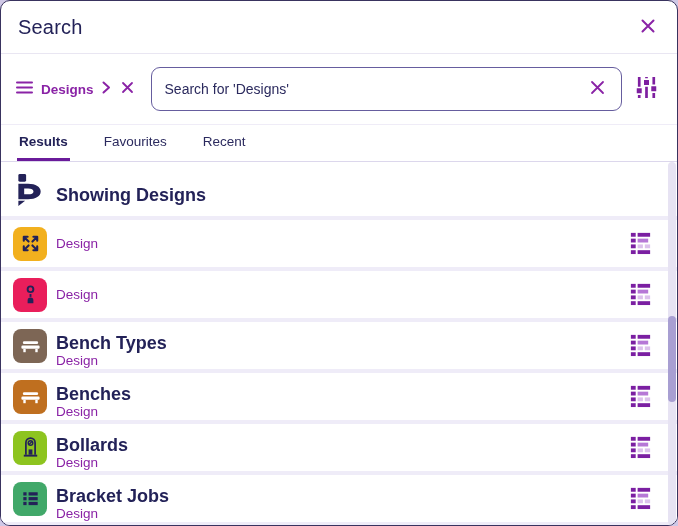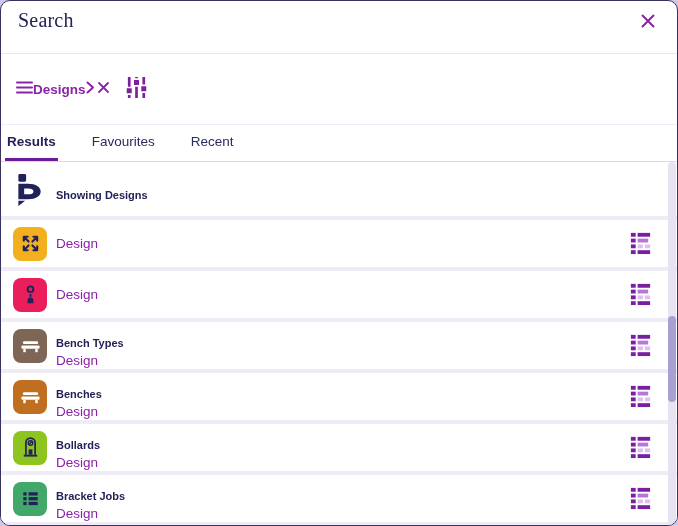--- a/index.html
+++ b/index.html
@@ -4,49 +4,49 @@
 <style>
   * { margin:0; padding:0; box-sizing:border-box; }
   html,body { background:#cfc8e6; }
   body { font-family:"Liberation Sans", sans-serif; }
   .dialog {
     width:678px; height:526px; background:#fff;
     border:1px solid #39335f; border-radius:10px; overflow:hidden;
     display:flex; flex-direction:column; position:relative;
   }
   
-  .header { height:53px; flex:0 0 53px; display:flex; align-items:flex-start;
-    justify-content:space-between; padding:8px 17px; border-bottom:1px solid #e9e6f2;font-family:Liberation Serif, serif; }
+  .header { height:53px; flex:0 0 53px; display:flex; align-items:center;
+    justify-content:space-between; padding:0 17px; border-bottom:1px solid #e9e6f2; }
   .title { font-size:20px; color:#232258; font-weight:500; letter-spacing:.2px; }
   .icon-btn { background:none; border:none; cursor:pointer; display:flex; align-items:center; justify-content:center; padding:2px; }
   
   .filterbar { height:71px; flex:0 0 71px; display:flex; align-items:center;
     padding:0 15px; border-bottom:1px solid #efecf7; gap:9px; }
-  .chip { display:flex; align-items:center; }
+  .chip { display:flex; align-items:center; gap:8px; }
   .chip-label { color:#8a23a6; font-weight:700; font-size:13.5px; }
   .searchbox { flex:1; height:44px; border:1.6px solid #665d9e; border-radius:9px;
     display:flex; align-items:center; padding:0 13px; background:#fff; margin-left:6px; }
   .searchbox input { border:none; outline:none; flex:1; font-size:14px; color:#2b2a5e; background:transparent; }
   .searchbox input::placeholder { color:#2b2a5e; opacity:1; }
   
   .tabsbar { height:37px; flex:0 0 37px; display:flex; align-items:stretch;
-    padding:0 4px; border-bottom:1px solid #dcd7ec; }
+    padding:0 16px; border-bottom:1px solid #dcd7ec; }
   .tab { border:none; background:none; cursor:pointer; font-size:13.5px; color:#2b2a5e;
     padding:0 2px; margin-right:32px; border-bottom:3px solid transparent; }
   .tab.active { font-weight:700; color:#232258; border-bottom-color:#6a1b9a; }
   
   .content { flex:1; background:#efecf8; position:relative; overflow:hidden;
     display:flex; flex-direction:column; gap:4px; }
   .row { background:#fff; display:flex; align-items:center; padding:0 22px 0 12px; }
   .row.summary { height:54px; flex:0 0 54px; }
   .row.result { height:47px; flex:0 0 47px; cursor:pointer; }
   .tile { width:34px; height:34px; border-radius:8px; flex:0 0 34px;
     display:flex; align-items:center; justify-content:center; }
   .row-text { margin-left:9px; display:flex; flex-direction:column; gap:1px; }
-  .row-title { font-size:11px; font-weight:700; color:#232258; line-height:17px;margin-top:12px; }
+  .row-title { font-size:18px; font-weight:700; color:#232258; line-height:17px;margin-top:12px; }
   .row-sub { font-size:13.5px; color:#8a23a6; line-height:16px; }
   .count { font-size:13.5px; color:#8a23a6; }
   .row-action { margin-left:auto; }
   
   .scroll-track { position:absolute; top:0; right:1px; width:8px; height:100%;
     background:#e7e3f3; border-radius:4px; }
   .scroll-thumb { position:absolute; top:154px; right:1px; width:8px; height:86px;
     background:#a89fd2; border-radius:4px; cursor:grab; }
 </style>
 </head>
@@ -80,20 +80,30 @@
       </span>
       <button class="icon-btn">
         <span>
           <svg width="13" height="13" viewBox="0 0 13 13">
               <path d="M2 2 L11 11 M11 2 L2 11" stroke="#8A23A6" stroke-width="1.8" stroke-linecap="round" fill="none"></path>
             </svg>
         </span>
       </button>
     </div>
 
+    <div class="searchbox">
+      <input type="text" placeholder="Search for 'Designs'" style="">
+      <button class="icon-btn">
+        <span>
+          <svg width="17" height="17" viewBox="0 0 17 17">
+              <path d="M3 3 L14 14 M14 3 L3 14" stroke="#8A23A6" stroke-width="1.8" stroke-linecap="round" fill="none"></path>
+            </svg>
+        </span>
+      </button>
+    </div>
 
     <button class="icon-btn">
       <span>
         <svg width="27" height="27" viewBox="0 0 26 26">
           <path d="M6 3 V23 M13 3 V23 M20 3 V23" stroke="#7E1FA0" stroke-width="2.6"></path>
           <rect x="2.8" y="13" width="6.4" height="6.4" rx="1" fill="#7E1FA0" stroke="#fff" stroke-width="1.6"></rect>
           <rect x="9.8" y="5" width="6.4" height="6.4" rx="1" fill="#7E1FA0" stroke="#fff" stroke-width="1.6"></rect>
           <rect x="16.8" y="11" width="6.4" height="6.4" rx="1" fill="#7E1FA0" stroke="#fff" stroke-width="1.6"></rect>
         </svg>
       </span>

